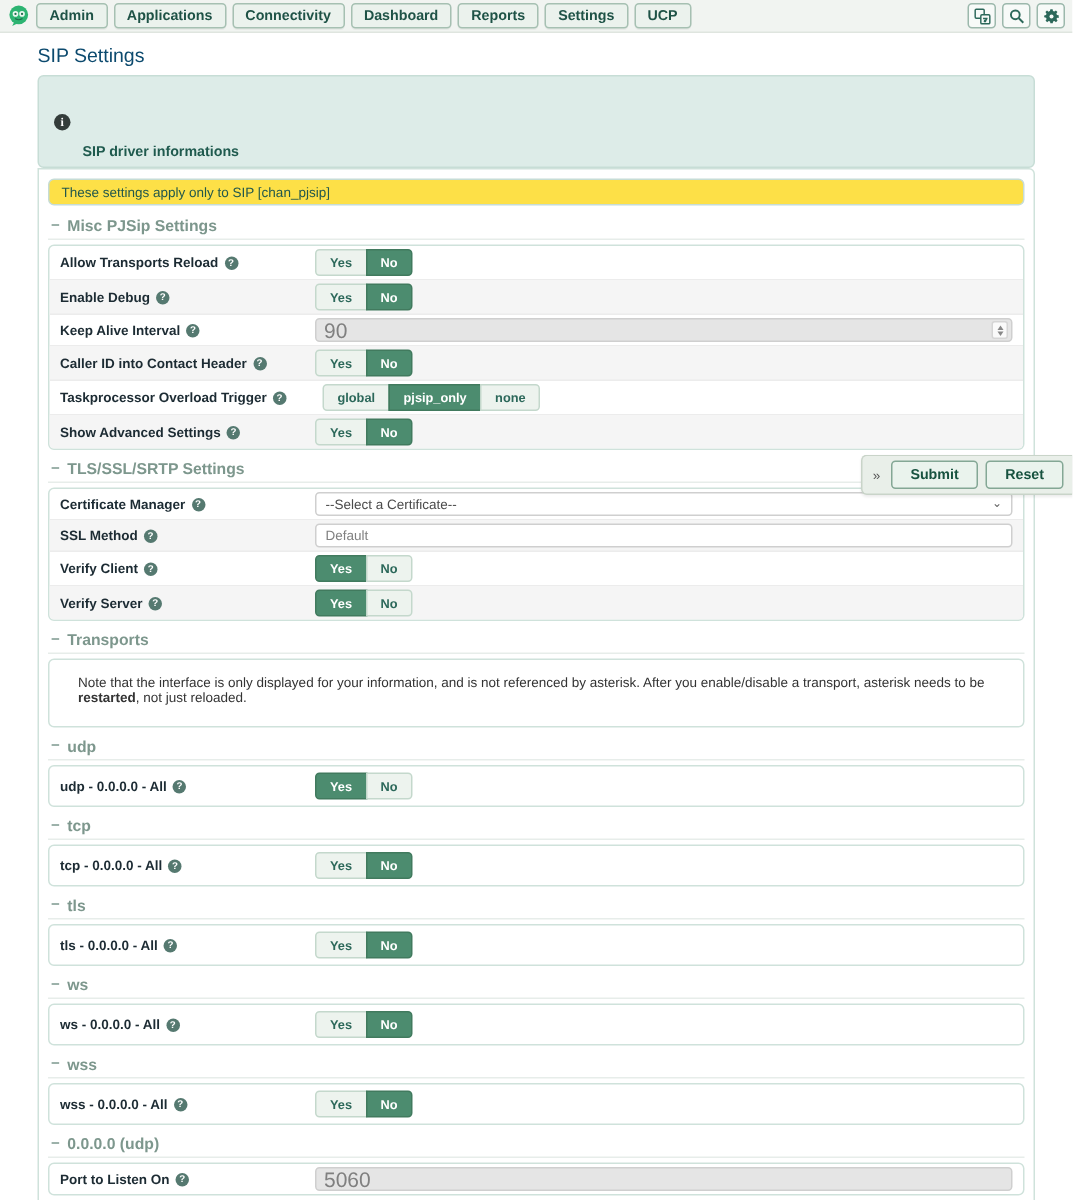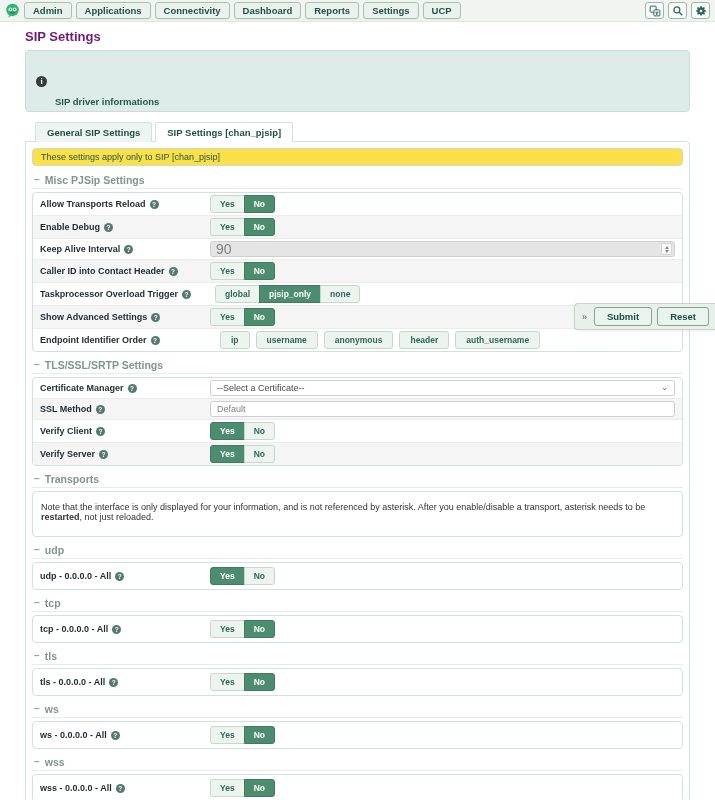--- a/index.html
+++ b/index.html
@@ -13,21 +13,21 @@
   .nav-btn { font-size:9.5px; font-weight:bold; color:#1e5246; background:#ebf2ed;
              border:1px solid #a6c0b2; border-radius:3px; padding:2px 8px; cursor:pointer;
              box-shadow:0 1px 0 rgba(0,0,0,0.04); white-space:nowrap; }
   .nav-right { margin-left:auto; display:flex; gap:4px; }
   .icon-btn { width:19px; height:17px; border:1px solid #9cb8ac; border-radius:3px;
               background:#f7faf8; display:flex; align-items:center; justify-content:center; cursor:pointer; }
   .icon-btn svg { display:block; }
 
   
   .page { padding:0 25px; }
-  .page-title { font-size:13px; font-weight:bold; color:#701a75; margin:7px 0 6px; }
+  .page-title { font-size:13px; font-weight:normal; color:#0c4a6e; margin:7px 0 6px; }
 
   .alert { background:#ddece8; border:1px solid #c7ddd6; border-radius:4px;
            padding:4px 10px; display:flex; align-items:center; gap:8px; }
   .alert-text { font-size:9.5px; color:#1f5a4e; font-weight:bold;margin-top:41px; }
   .info-icon { width:11px; height:11px; border-radius:50%; background:#333c3a; color:#fff;
                font-size:8px; font-weight:bold; display:flex; align-items:center; justify-content:center;
                font-family:"Liberation Serif", serif; flex:0 0 auto; }
 
   
   .tabs { margin-top:10px; padding-left:10px; display:flex; gap:3px; position:relative; z-index:2; }
@@ -81,21 +81,21 @@
   .spinner b { width:0; height:0; border-left:2.5px solid transparent; border-right:2.5px solid transparent; }
   .spin-up { border-bottom:3px solid #888; }
   .spin-down { border-top:3px solid #888; }
   .select-box { flex:1; height:16px; border:1px solid #cfcfcf; border-radius:3px; background:#fff;
                 display:flex; align-items:center; justify-content:space-between; padding:0 6px;
                 font-size:9px; color:#4a4a4a; cursor:pointer; }
   .select-box.muted { color:#808080; }
   .chevron-down-icon { font-size:8px; color:#666; line-height:1; }
 
   
-  .note-panel { border:1px solid #cfe2db; border-radius:4px; padding:10px 8px 14px;
+  .note-panel { border:1px solid #cfe2db; border-radius:4px; padding:10px 19px 14px;
                 font-size:9px; color:#333; margin-bottom:4px; }
 
   
   .action-bar { position:absolute; top:303px; right:0; z-index:20; background:#e9efe9;
                 border:1px solid #c9d4c9; border-right:none; border-radius:4px 0 0 4px;
                 display:flex; align-items:center; gap:5px; padding:3px 6px 3px 5px;
                 box-shadow:0 1px 2px rgba(0,0,0,0.08); }
   .ab-collapse { font-size:9px; color:#555; cursor:pointer; padding:0 2px; }
   .ab-btn { font-size:9.5px; font-weight:bold; color:#17523f; background:#eaf3ed;
             border:1px solid #84a795; border-radius:3px; padding:3px 12px; cursor:pointer; }
@@ -148,24 +148,20 @@
   </div>
 
   <div class="page">
     <div class="page-title">SIP Settings</div>
 
     <div class="alert">
       <span class="info-icon">i</span>
       <span class="alert-text">SIP driver informations</span>
     </div>
 
-    <div class="tabs">
-      <div class="tab">General SIP Settings</div>
-      <div class="tab active">SIP Settings [chan_pjsip]</div>
-    </div>
 
     <div class="panel">
       <div class="notice">These settings apply only to SIP [chan_pjsip]</div>
 
       <div class="section-hdr">
         <span class="collapse-icon">−</span>
         <span>Misc PJSip Settings</span>
       </div>
       <div class="group">
         <div class="row">
@@ -235,35 +231,20 @@
               <span>Show Advanced Settings</span>
               <span class="help-icon">?</span>
             </div>
           <div class="row-ctrl">
               <span class="toggle">
             <button class="t-btn">Yes</button>
             <button class="t-btn sel">No</button>
           </span>
             </div>
         </div>
-        <div class="row">
-          <div class="row-label">
-              <span>Endpoint Identifier Order</span>
-              <span class="help-icon">?</span>
-            </div>
-          <div class="row-ctrl">
-              <span class="pills">
-            <span class="pill">ip</span>
-            <span class="pill">username</span>
-            <span class="pill">anonymous</span>
-            <span class="pill">header</span>
-            <span class="pill">auth_username</span>
-          </span>
-            </div>
-        </div>
       </div>
 
       <div class="section-hdr">
         <span class="collapse-icon">−</span>
         <span>TLS/SSL/SRTP Settings</span>
       </div>
       <div class="group row-md">
         <div class="row">
           <div class="row-label">
               <span>Certificate Manager</span>

